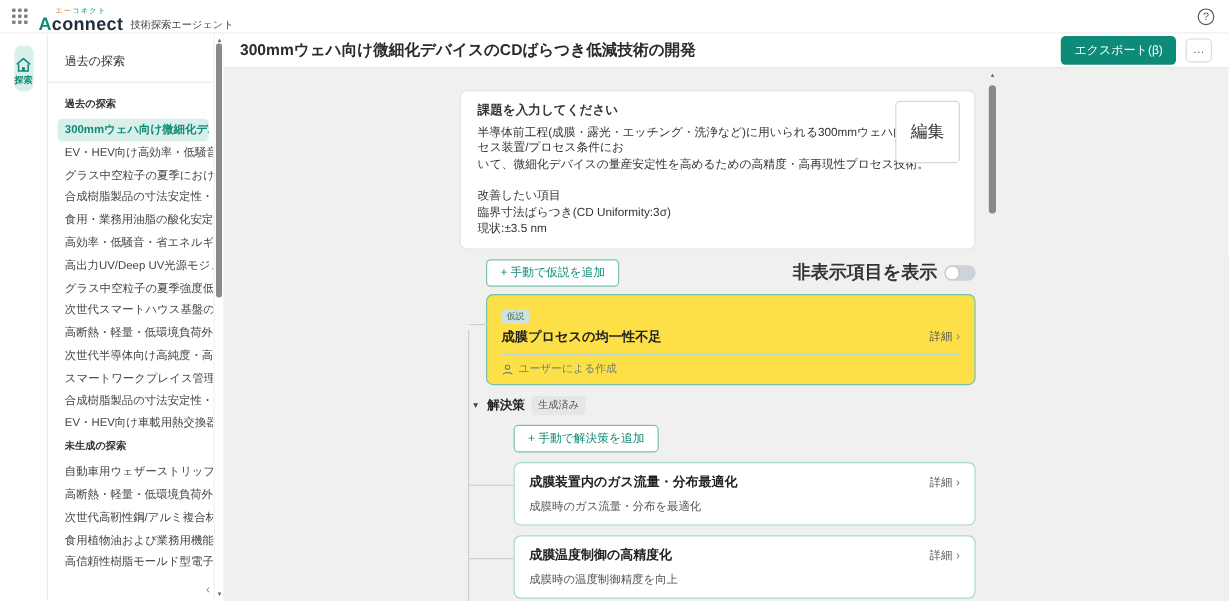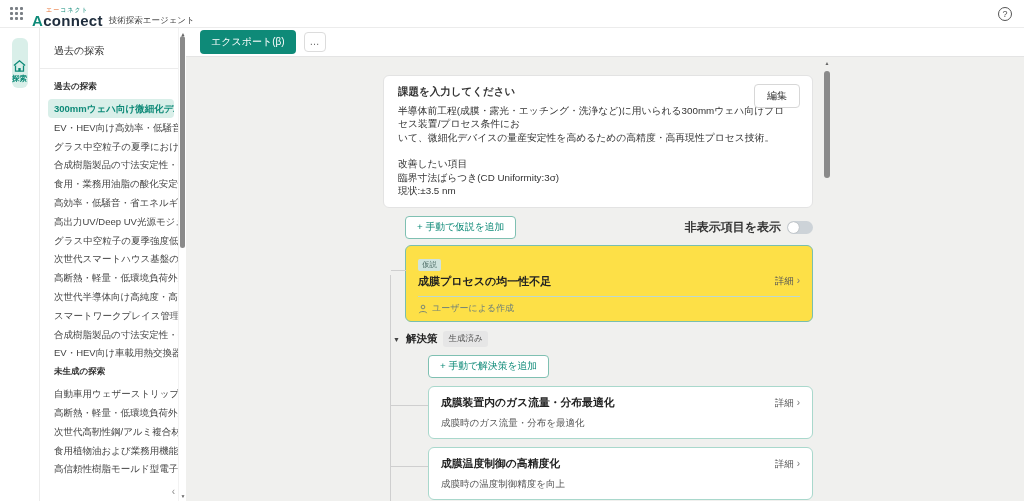--- a/index.html
+++ b/index.html
@@ -21,21 +21,21 @@
   .app-subtitle { font-size:8.5px; color:#444; padding-bottom:2px;margin-top:16px; }
   .help-btn { position:absolute; right:12px; top:7px; width:14px; height:14px;
     border:1.4px solid #555; border-radius:50%; font-size:9px; color:#555;
     display:flex; align-items:center; justify-content:center; cursor:pointer; background:#fff; }
 
   
   .app-body { display:flex; height:473px; position:relative; }
 
   .rail { width:40px; border-right:1px solid #ececec; padding-top:10px; background:#fff; }
   .rail-tile { width:16px; margin:0 auto; background:#d9efe9; border-radius:6px;
-    padding:22px 0 4px; text-align:center; cursor:pointer; }
+    padding:10px 0 4px; text-align:center; cursor:pointer; }
   .rail-tile svg { display:block; margin:0 auto; }
   .rail-label { font-size:7.5px; color:#0e8a78; font-weight:bold; display:block; margin-top:2px; }
 
   .sidebar { width:138px; background:#fff; position:relative; padding-top:10px; }
   .new-search { font-size:10px; color:#333; padding:6px 0 10px 14px; cursor:pointer; }
   .side-divider { border-top:1px solid #ececec; margin:0 0 8px 0; }
   .sidebar-scroll { overflow:hidden; height:400px; }
   .section-label { font-size:8.5px; font-weight:bold; color:#333; padding:4px 0 6px 14px; }
   .side-item { font-size:9.5px; color:#444; padding:4px 6px 4px 14px; white-space:nowrap;
     overflow:hidden; text-overflow:clip; cursor:pointer; height:18.8px; line-height:11px; }
@@ -60,30 +60,30 @@
     border-radius:4px; padding:5px 11px; cursor:pointer; white-space:nowrap; }
   .more-btn { width:22px; height:20px; background:#fff; border:1px solid #dcdcdc;
     border-radius:4px; color:#666; font-size:10px; line-height:16px; cursor:pointer; }
 
   .content { flex:1; position:relative; padding:18px 0 0 197px; overflow:hidden; }
 
   .panel { width:430px; background:#fff; border:1px solid #e3e3e3; border-radius:6px;
     padding:9px 14px 10px; position:relative; }
   .panel-title { font-size:10.5px; font-weight:bold; margin-bottom:5px; }
   .edit-btn { position:absolute; top:8px; right:12px; background:#fff;
-    border:1px solid #d7d7d7; border-radius:4px; font-size:10px; color:#333;
-    padding:4px 12px; cursor:pointer; }
+    border:1px solid #d7d7d7; border-radius:4px; font-size:14px; color:#333;
+    padding:16px 12px; cursor:pointer; }
   .panel-body { font-size:9.8px; line-height:13.4px; color:#333; width:390px; }
   .panel-body .gap { height:13px; }
 
   .row-add { width:430px; margin-top:8px; display:flex; align-items:center; }
   .add-btn { background:#fff; border:1px solid #7fc0b2; color:#0e8a78; font-size:9.8px;
     border-radius:4px; padding:4px 11px; cursor:pointer; margin-left:22px; white-space:nowrap; }
   .toggle-wrap { margin-left:auto; display:flex; align-items:center; gap:6px; }
-  .toggle-label { font-size:12px; font-weight:bold; color:#333; }
+  .toggle-label { font-size:15px; font-weight:bold; color:#333; }
   .toggle { width:26px; height:13px; border-radius:7px; background:#cdd3d8; position:relative; cursor:pointer; }
   .toggle .knob { position:absolute; left:1px; top:1px; width:11px; height:11px;
     background:#fff; border-radius:50%; box-shadow:0 0 1px rgba(0,0,0,.4); }
 
   
   .tree { margin:6px 0 0 22px; width:408px; position:relative; }
   .tree-vline { position:absolute; left:-15px; top:30px; height:282px; width:1px; background:#cfcfcf; }
 
   .hyp-card { background:#fde047; border:1px solid #79bfae; border-radius:6px;
     padding:7px 12px 0; position:relative; }
@@ -185,20 +185,21 @@
     <div class="collapse-btn">‹</div>
   </div>
   <div class="side-scrollbar">
     <div class="sb-arrow" style="top:3px">▲</div>
     <div class="side-thumb"></div>
     <div class="sb-arrow" style="bottom:2px">▼</div>
   </div>
 
   <div class="main">
     <div class="main-header">
+      <div class="page-title">300mmウェハ向け微細化デバイスのCDばらつき低減技術の開発</div>
       <button class="export-btn">エクスポート(β)</button>
       <button class="more-btn">…</button>
     </div>
 
     <div class="content">
 
       <div class="panel">
         <div class="panel-title">課題を入力してください</div>
         <button class="edit-btn">編集</button>
         <div class="panel-body">

